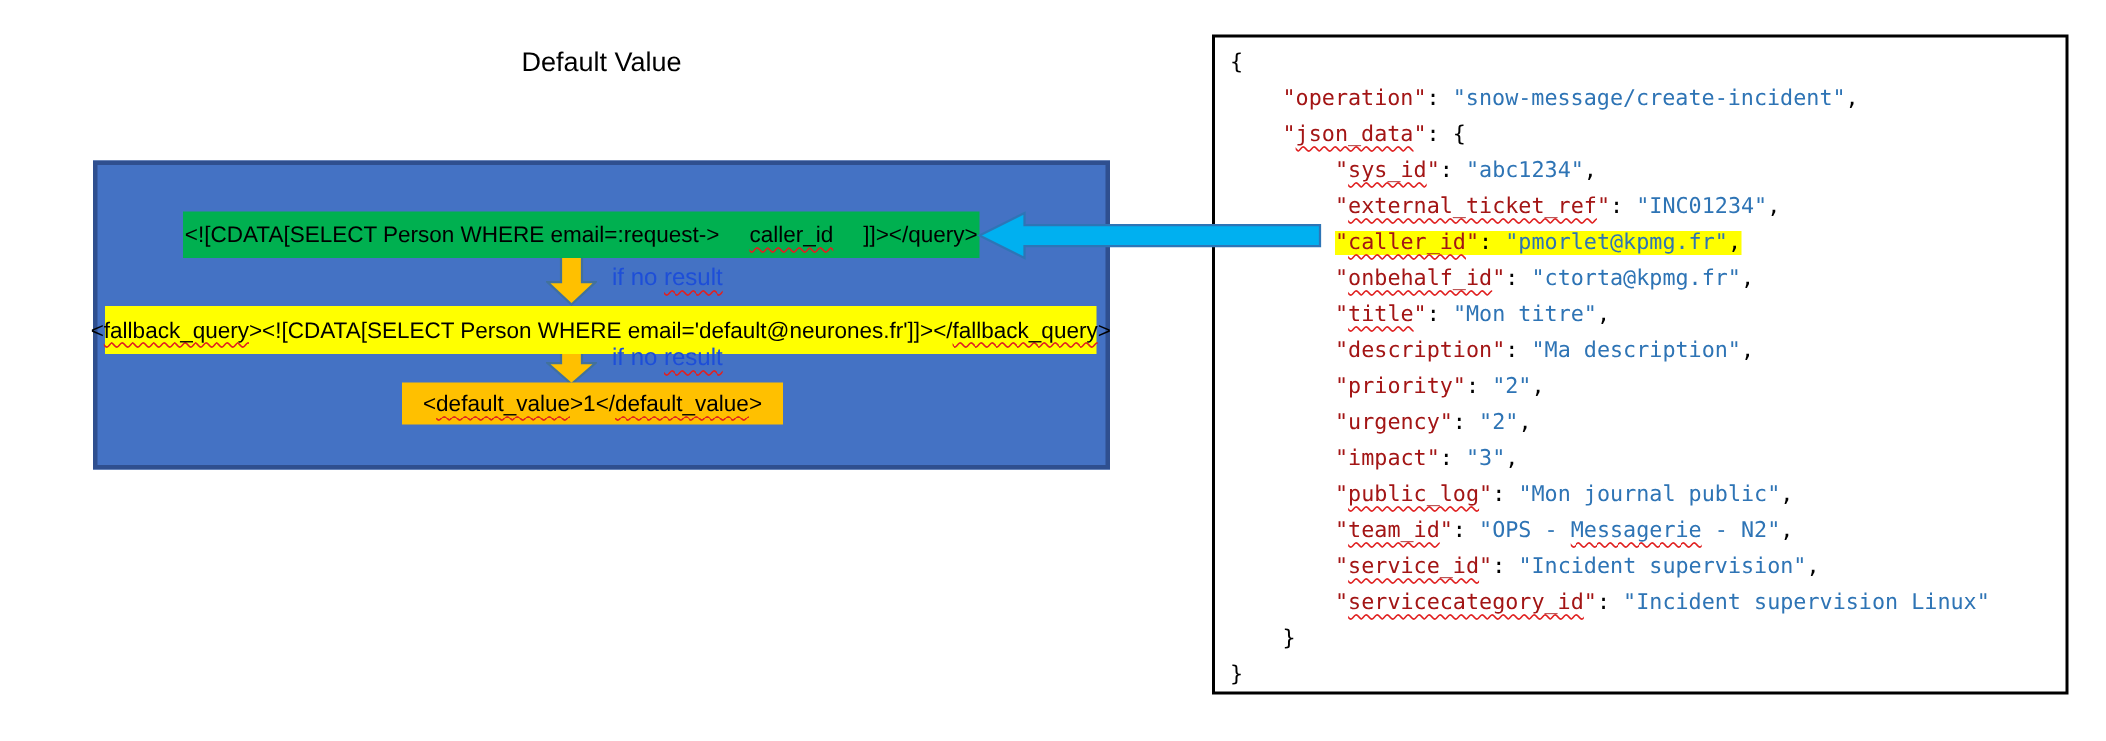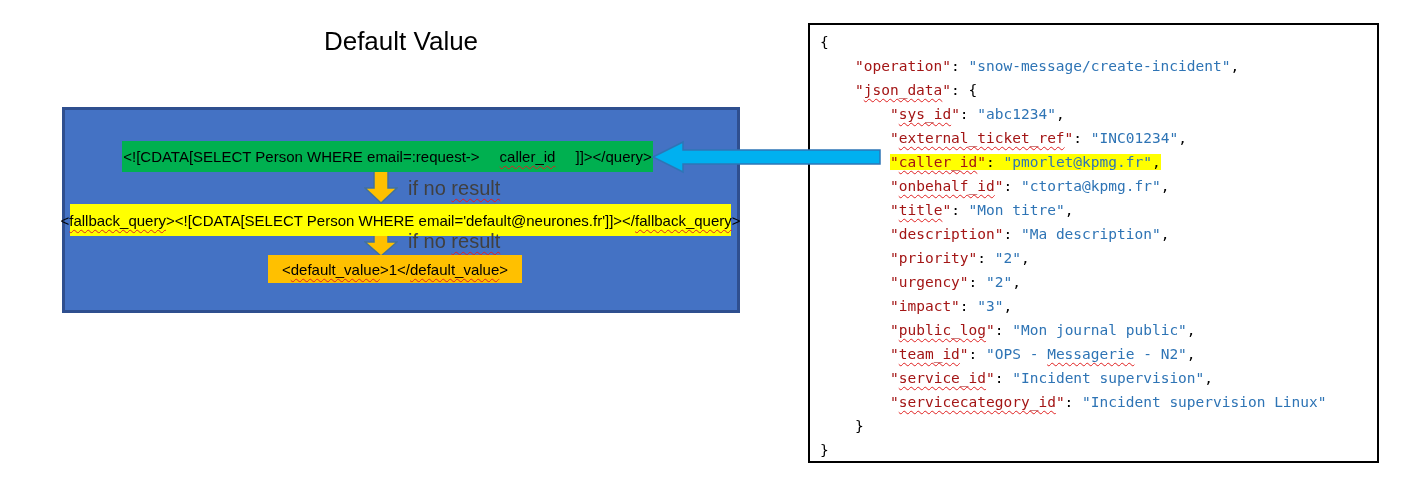--- a/index.html
+++ b/index.html
@@ -1,27 +1,27 @@
 <!DOCTYPE html>
 <html style="--box-blue: #4472C4; --box-blue-border: #2F4F8F; --green: #00B050; --yellow: #FFFF00; --orange: #FFC000; --arrow-gold: #FFC000; --arrow-gold-border: #41719C; --arrow-cyan: #00B0F0; --arrow-cyan-border: #2E75B6; --key-color: #A31515; --string-color: #2E74B5; --squiggle: #E02020; --highlight: #FFFF00;"><head>
 <meta charset="utf-8">
 <style>
   html,body{margin:0;padding:0;background:#fff;}
   .canvas{position:relative;width:1404px;height:494px;background:#fff;overflow:hidden;
           font-family:"Liberation Sans",sans-serif;color:#000;}
   .title{position:absolute;left:62px;top:24px;width:678px;text-align:center;
-         font-size:26px;line-height:34px;color:#000;}
+         font-size:18px;line-height:34px;color:#000;}
   .blue-box{position:absolute;left:62px;top:107px;width:678px;height:206px;box-sizing:border-box;
             background:var(--box-blue);border:3px solid var(--box-blue-border);}
   .bar{position:absolute;display:flex;align-items:center;justify-content:center;
        font-size:15px;white-space:nowrap;color:#000;z-index:2;}
   .green-bar{left:122px;top:141px;width:531px;height:31px;background:var(--green);gap:20px;}
   .yellow-bar{left:70px;top:204px;width:661px;height:32px;background:var(--yellow);}
   .orange-bar{left:268px;top:255px;width:254px;height:28px;background:var(--orange);}
-  .flow-label{position:absolute;font-size:20px;white-space:nowrap;color:#404040;z-index:2;}
+  .flow-label{position:absolute;font-size:16px;white-space:nowrap;color:#1d4ed8;z-index:2;}
   .lbl1{left:408px;top:177px;}
   .lbl2{left:408px;top:230px;}
   .arrow-svg{position:absolute;z-index:1;}
   .down1{left:364px;top:171px;}
   .down2{left:364px;top:234px;}
   .json-box{position:absolute;left:808px;top:23px;width:571px;height:440px;box-sizing:border-box;
             background:#fff;border:2px solid #000;z-index:1;}
   .code{padding:5px 0 0 10px;font-family:"DejaVu Sans Mono","Liberation Mono",monospace;
         font-size:14.5px;line-height:24px;white-space:pre;}
   .cl{height:24px;}

